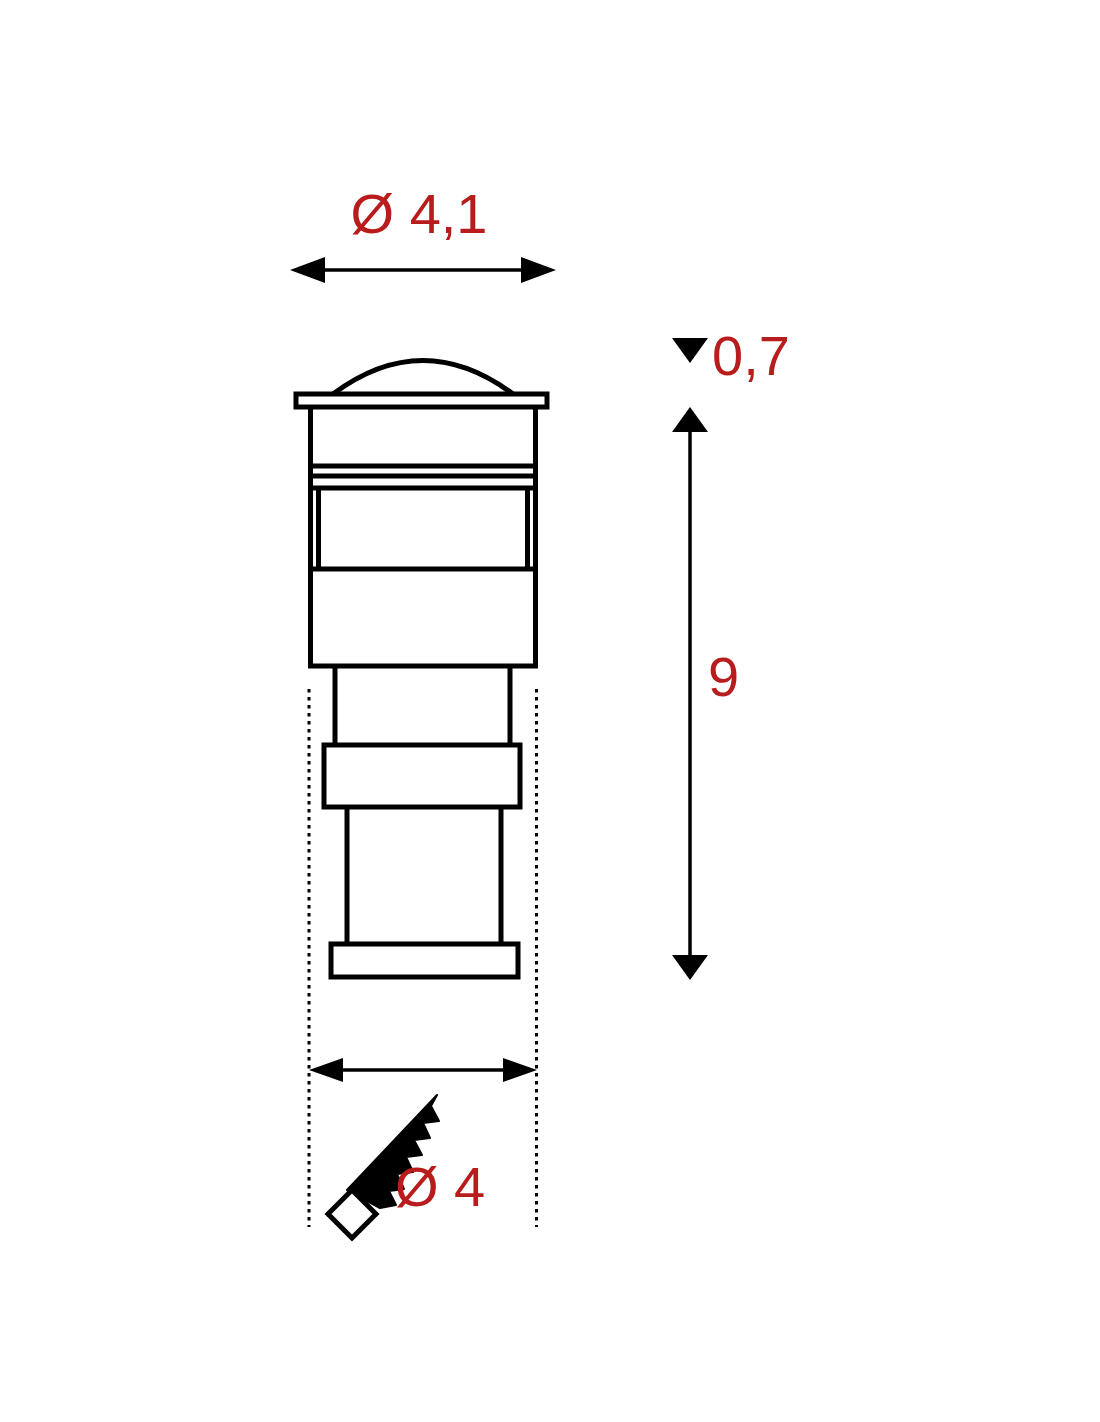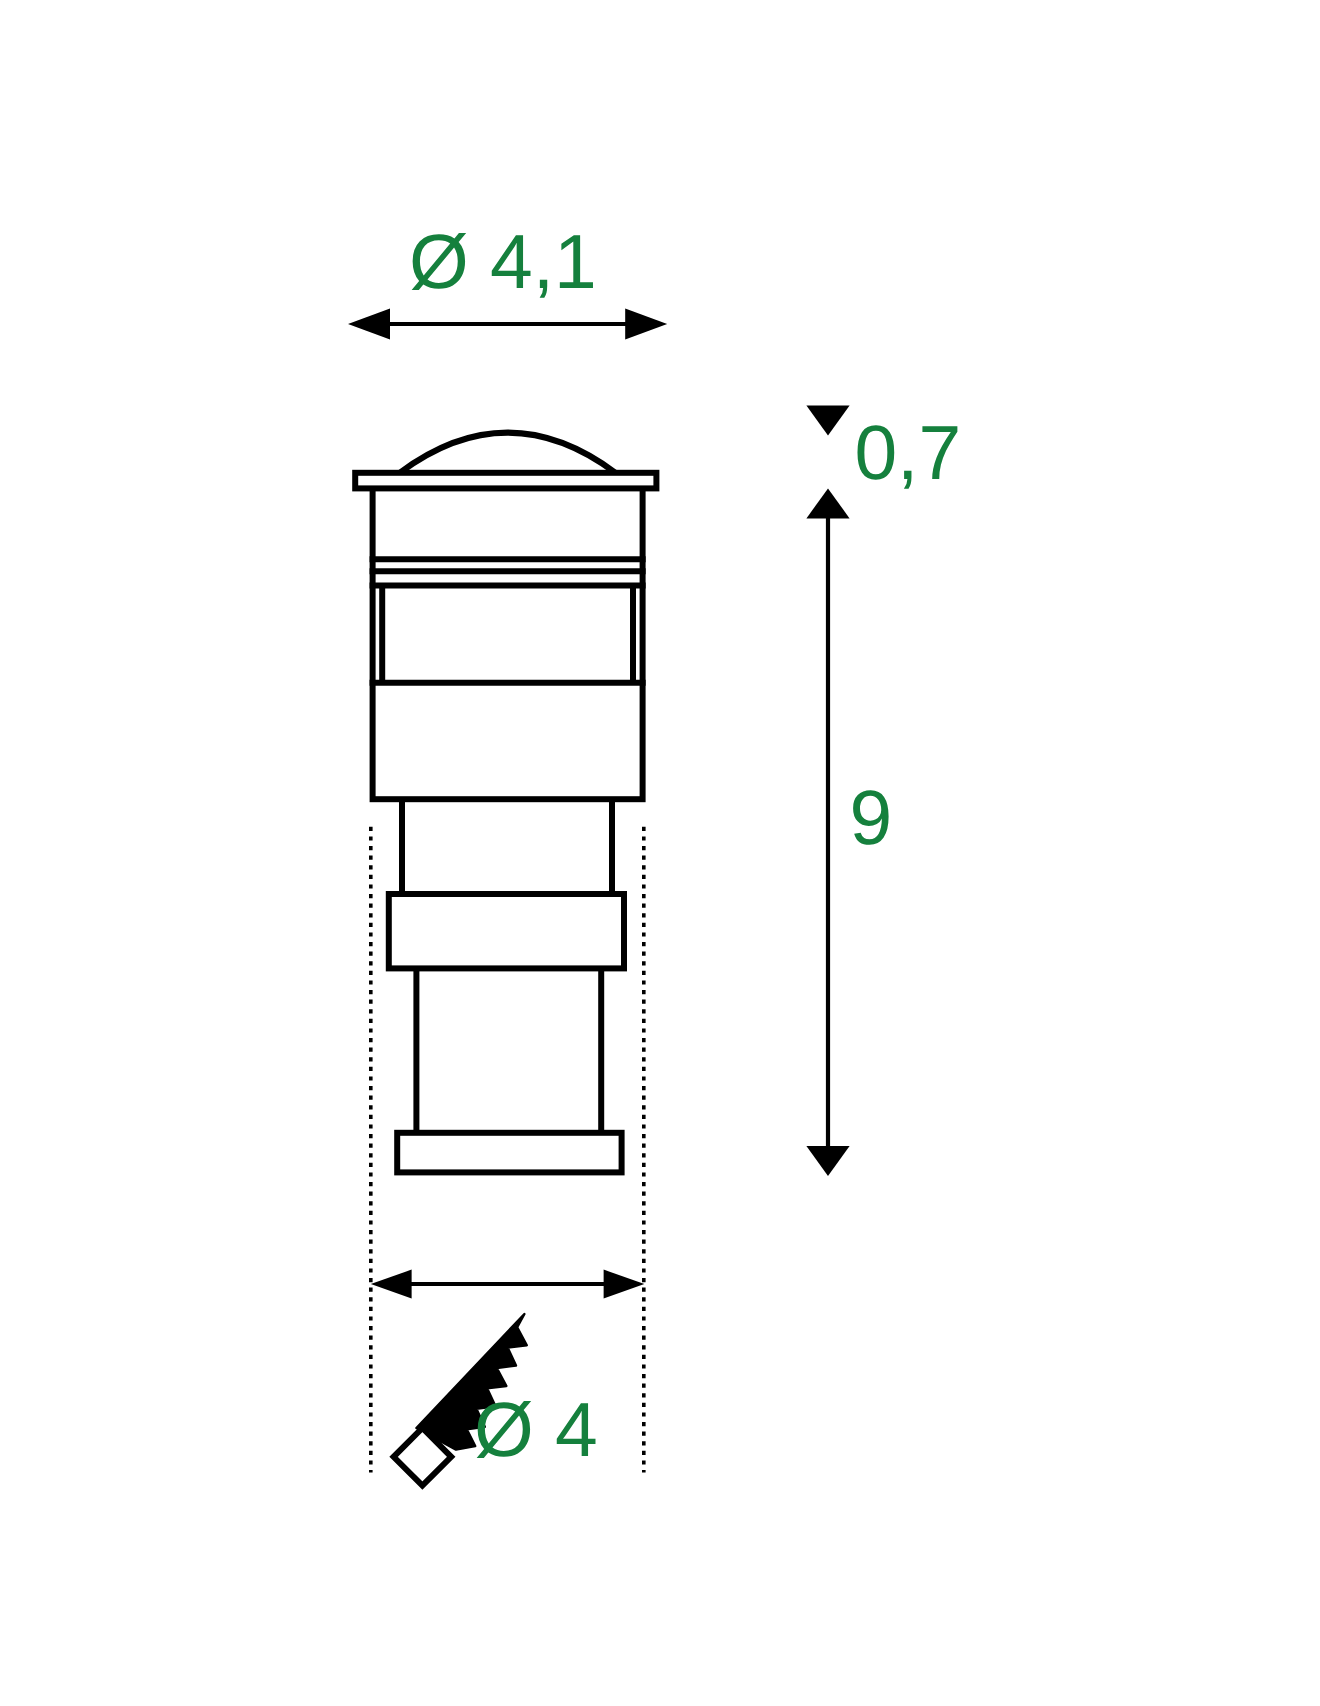--- a/index.html
+++ b/index.html
@@ -15,22 +15,22 @@
     overflow: hidden;
     font-family: "Liberation Sans", sans-serif;
   }
   .drawing-svg {
     position: absolute;
     left: 0;
     top: 0;
   }
   .dim-label {
     position: absolute;
-    color: #15803d;
-    font-size: 64px;
+    color: #b91c1c;
+    font-size: 56px;
     line-height: 1;
     white-space: nowrap;
     letter-spacing: 0px;
   }
   .dim-label.centered {
     transform: translateX(-50%);
   }
 </style>
 </head>
 <body>
@@ -88,19 +88,19 @@
     </g>
 
     <g>
       <polygon fill="#000" stroke="#000" stroke-width="2" stroke-linejoin="round" points="437,1095 347,1190 380,1208 396,1205 389,1191 404,1189 397,1174 413,1172 406,1157 422,1155 414,1140 430,1138 423,1123 439,1121 431,1106"></polygon>
       <polygon fill="#ffffff" stroke="#000" stroke-width="5" points="352,1190 376,1214 352,1238 328,1214"></polygon>
     </g>
   </svg>
 
   <div class="dim-label centered" style="left:419px; top:186px;">Ø 4,1</div>
 
-  <div class="dim-label" style="left:712px; top:345px;">0,7</div>
+  <div class="dim-label" style="left:712px; top:328px;">0,7</div>
 
   <div class="dim-label" style="left:708px; top:649px;">9</div>
 
   <div class="dim-label" style="left:395px; top:1159px;text-align:center;">Ø 4</div>
 
 </div>
 
 </body></html>

